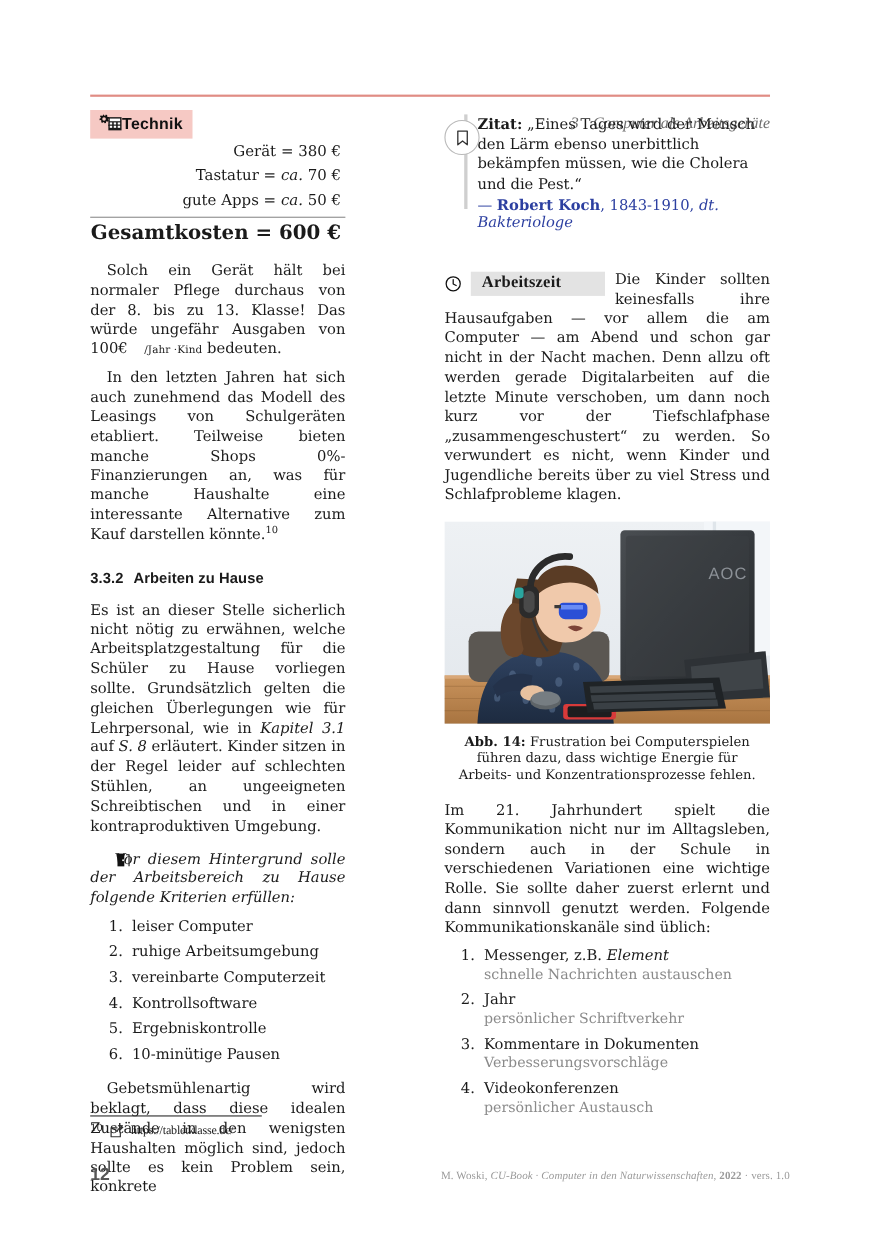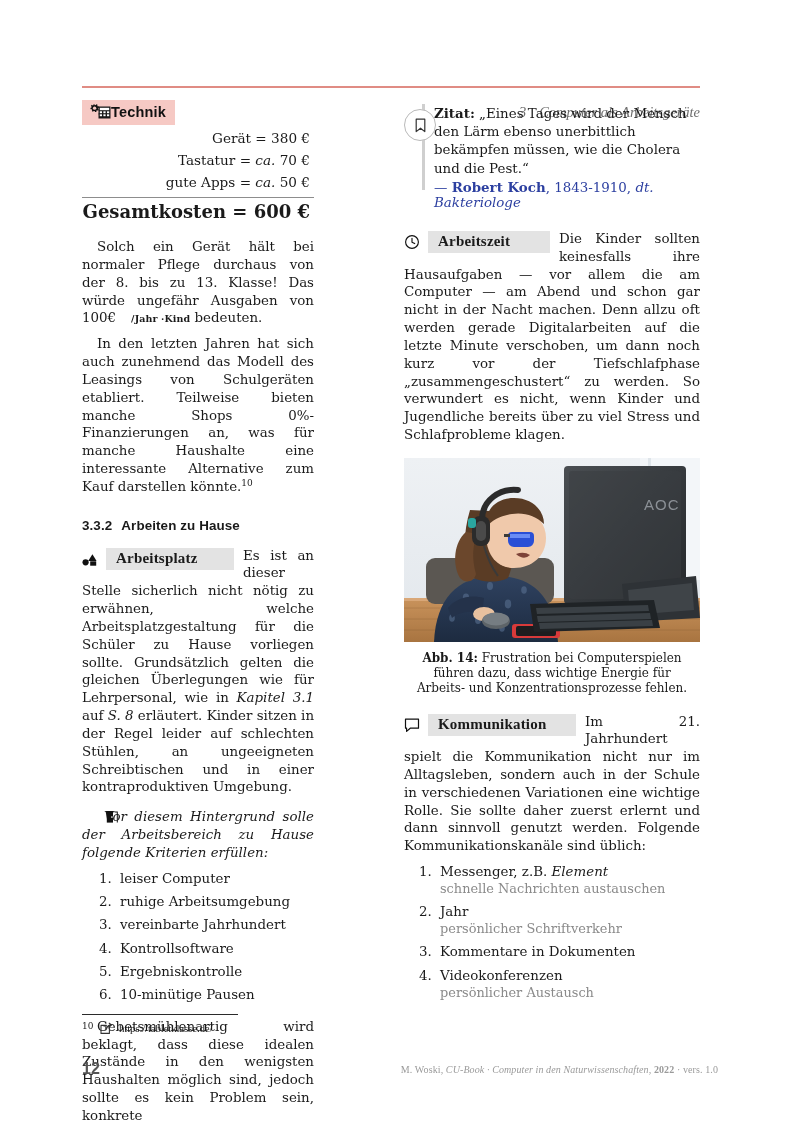--- a/index.html
+++ b/index.html
@@ -120,21 +120,20 @@
     font-size: 18px;
     padding-right: 4px;
   }
   .ca { font-style: italic; }
 
   .frac {
     display: inline-block;
     font-size: 9.5px;
     vertical-align: baseline;
     letter-spacing: .1px;
-    font-weight: bold;
   }
   sup.fn {
     font-size: 9px;
     vertical-align: super;
     line-height: 0;
   }
 
   
   h3.subsec {
     margin: 0;
@@ -401,48 +400,38 @@
 
     <p class="indent" style="margin-top:16px;"><span>Solch ein Gerät hält bei normaler Pflege durchaus von der 8. bis zu 13. Klasse! Das würde ungefähr Ausgaben von 100</span><span>€</span><span class="frac">/Jahr ·Kind</span><span> bedeuten.</span></p>
 
     <p class="indent"><span>In den letzten Jahren hat sich auch zunehmend das Modell des Leasings von Schulgeräten etabliert. Teilweise bieten manche Shops 0%-Finanzierungen an, was für manche Haushalte eine interessante Alternative zum Kauf darstellen könnte.</span><sup class="fn">10</sup></p>
 
     <h3 class="subsec" style="margin-top:22px;">
       <span class="secnum">3.3.2</span><span>Arbeiten zu Hause</span>
     </h3>
 
     <div style="margin-top:14px;">
-      <div class="callout callout-w-arbeitsplatz">
-        <span class="callout-icon">
-          <svg width="17" height="17" viewBox="0 0 17 17">
-            <circle cx="3.6" cy="11.3" r="3.1" fill="#111"></circle>
-            <path d="M10.4 3.2 L14.6 10.0 L6.2 10.0 Z" fill="#111"></path>
-            <rect x="8.2" y="10.3" width="6.0" height="4.4" fill="#111"></rect>
-          </svg>
-        </span>
-        <span class="callout-label">Arbeitsplatz</span>
-      </div>
       <p><span>Es ist an dieser Stelle sicherlich nicht nötig zu erwähnen, welche Arbeitsplatzgestaltung für die Schüler zu Hause vorliegen sollte. Grundsätzlich gelten die gleichen Überlegungen wie für Lehrpersonal, wie in </span><i>Kapitel 3.1</i><span> auf </span><i>S. 8</i><span> erläutert. Kinder sitzen in der Regel leider auf schlechten Stühlen, an ungeeigneten Schreibtischen und in einer kontraproduktiven Umgebung.</span></p>
       <div class="clearer"></div>
     </div>
 
     <p class="lead-italic" style="margin-top:12px;">
       <span class="door-icon">
         <svg width="14" height="14" viewBox="0 0 14 14">
           <rect x="0.8" y="1.0" width="6.2" height="11.6" fill="#111"></rect>
           <circle cx="5.9" cy="7.0" r="0.85" fill="#fff"></circle>
           <path d="M8.6 1.6 h3.2 v10.8 h-1.0 V2.6 h-2.2 z" fill="#111"></path>
         </svg>
       </span><span>Vor diesem Hintergrund solle der Arbeitsbereich zu Hause folgende Kriterien erfüllen:</span>
     </p>
 
     <ol class="numlist">
       <li>leiser Computer</li>
       <li>ruhige Arbeitsumgebung</li>
-      <li>vereinbarte Jahrhundert</li>
+      <li>vereinbarte Computerzeit</li>
       <li>Kontrollsoftware</li>
       <li>Ergebniskontrolle</li>
       <li>10-minütige Pausen</li>
     </ol>
 
     <p class="indent" style="margin-top:14px;"><span>Gebetsmühlenartig wird beklagt, dass diese idealen Zustände in den wenigsten Haushalten möglich sind, jedoch sollte es kein Problem sein, konkrete </span></p>
 
   </div>
 
   <div class="col-right">
@@ -451,21 +440,21 @@
       <div class="quote-bar"></div>
       <div class="quote-badge">
         <svg width="13" height="15" viewBox="0 0 13 15">
           <path d="M2.2 1.2 h8.6 v12.4 l-4.3 -3.4 l-4.3 3.4 z" fill="none" stroke="#333" stroke-width="1.2" stroke-linejoin="round"></path>
         </svg>
       </div>
       <div class="quote-text"><b>Zitat:</b><span> „Eines Tages wird der Mensch den Lärm ebenso unerbittlich bekämpfen müssen, wie die Cholera und die Pest.“</span></div>
       <div class="quote-attr"><span>—</span> <span class="name">Robert Koch</span><span>, 1843-1910, </span><span class="role">dt. Bakteriologe</span></div>
     </div>
 
-    <div style="margin-top:20px;">
+    <div style="margin-top:36px;">
       <div class="callout callout-w-arbeitszeit">
         <span class="callout-icon">
           <svg width="16" height="16" viewBox="0 0 16 16">
             <circle cx="8" cy="8" r="6.4" fill="none" stroke="#111" stroke-width="1.15"></circle>
             <path d="M8 4.2 V8.2 L10.7 9.6" fill="none" stroke="#111" stroke-width="1.15" stroke-linecap="round" stroke-linejoin="round"></path>
           </svg>
         </span>
         <span class="callout-label">Arbeitszeit</span>
       </div>
       <p>Die Kinder sollten keinesfalls ihre Hausaufgaben — vor allem die am Computer — am Abend und schon gar nicht in der Nacht machen. Denn allzu oft werden gerade Digitalarbeiten auf die letzte Minute verschoben, um dann noch kurz vor der Tiefschlafphase „zusammengeschustert“ zu werden. So verwundert es nicht, wenn Kinder und Jugendliche bereits über zu viel Stress und Schlafprobleme klagen.</p>
@@ -573,43 +562,36 @@
             <path d="M132 150 L244 147 L245 153 L133 156 Z"></path>
             <path d="M133 158 L246 155 L247 161 L134 164 Z"></path>
             <path d="M135 165 L248 162 L249 168 L136 171 Z"></path>
           </g>
         </g>
       </svg>
       <div class="figcaption"><b>Abb. 14:</b><span> Frustration bei Computerspielen führen dazu, dass wichtige Energie für Arbeits- und Konzentrationsprozesse fehlen.</span></div>
     </div>
 
     <div style="margin-top:16px;">
-      <div class="callout callout-w-komm">
-        <span class="callout-icon">
-          <svg width="16" height="16" viewBox="0 0 16 16">
-            <path d="M1.5 2.2 h13 v9 h-8.3 l-3.6 3.2 v-3.2 h-1.1 z" fill="none" stroke="#111" stroke-width="1.2" stroke-linejoin="round"></path>
-          </svg>
-        </span>
-        <span class="callout-label">Kommunikation</span>
-      </div>
       <p>Im 21. Jahrhundert spielt die Kommunikation nicht nur im Alltagsleben, sondern auch in der Schule in verschiedenen Variationen eine wichtige Rolle. Sie sollte daher zuerst erlernt und dann sinnvoll genutzt werden. Folgende Kommunikationskanäle sind üblich:</p>
       <div class="clearer"></div>
     </div>
 
     <ol class="channels">
       <li>
         <span>Messenger, z.B. </span><i>Element</i>
         <span class="sub">schnelle Nachrichten austauschen</span>
       </li>
       <li>
         <span>Jahr</span><i></i>
         <span class="sub">persönlicher Schriftverkehr</span>
       </li>
       <li>
         <span>Kommentare in Dokumenten</span><i></i>
+        <span class="sub">Verbesserungsvorschläge</span>
       </li>
       <li>
         <span>Videokonferenzen</span><i></i>
         <span class="sub">persönlicher Austausch</span>
       </li>
     </ol>
 
   </div>
 
   <div class="footnote-rule"></div>

